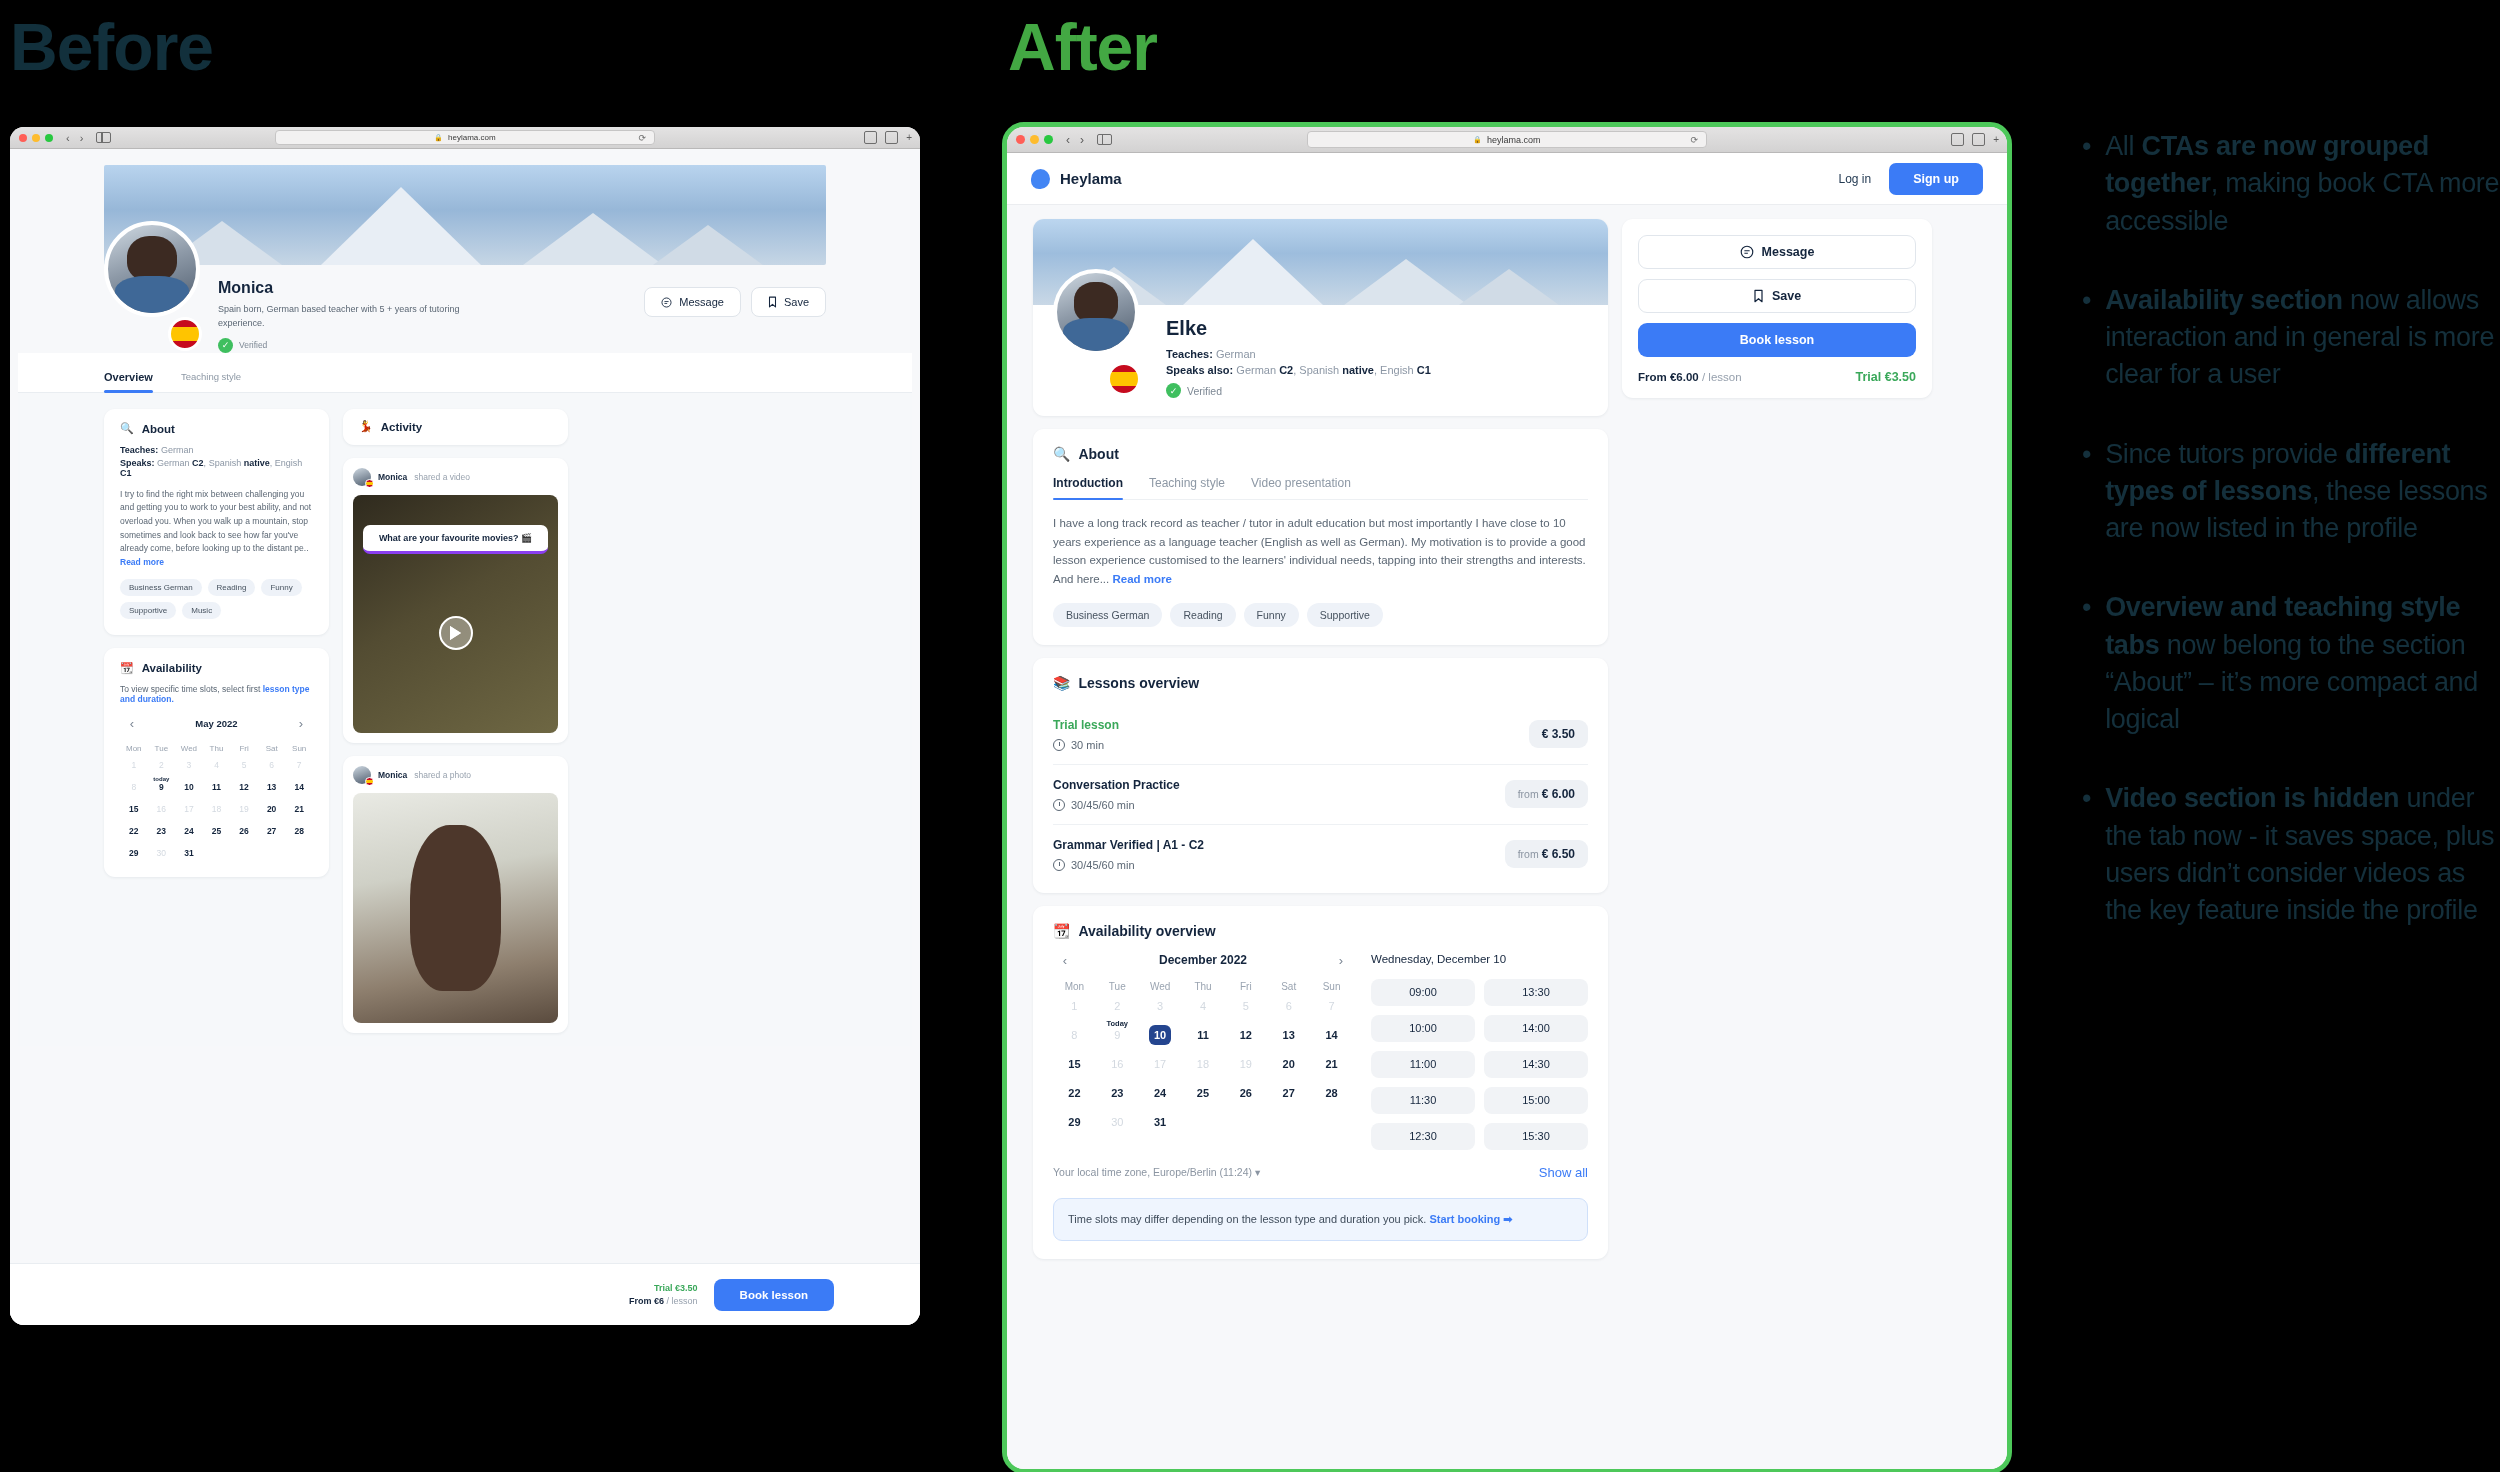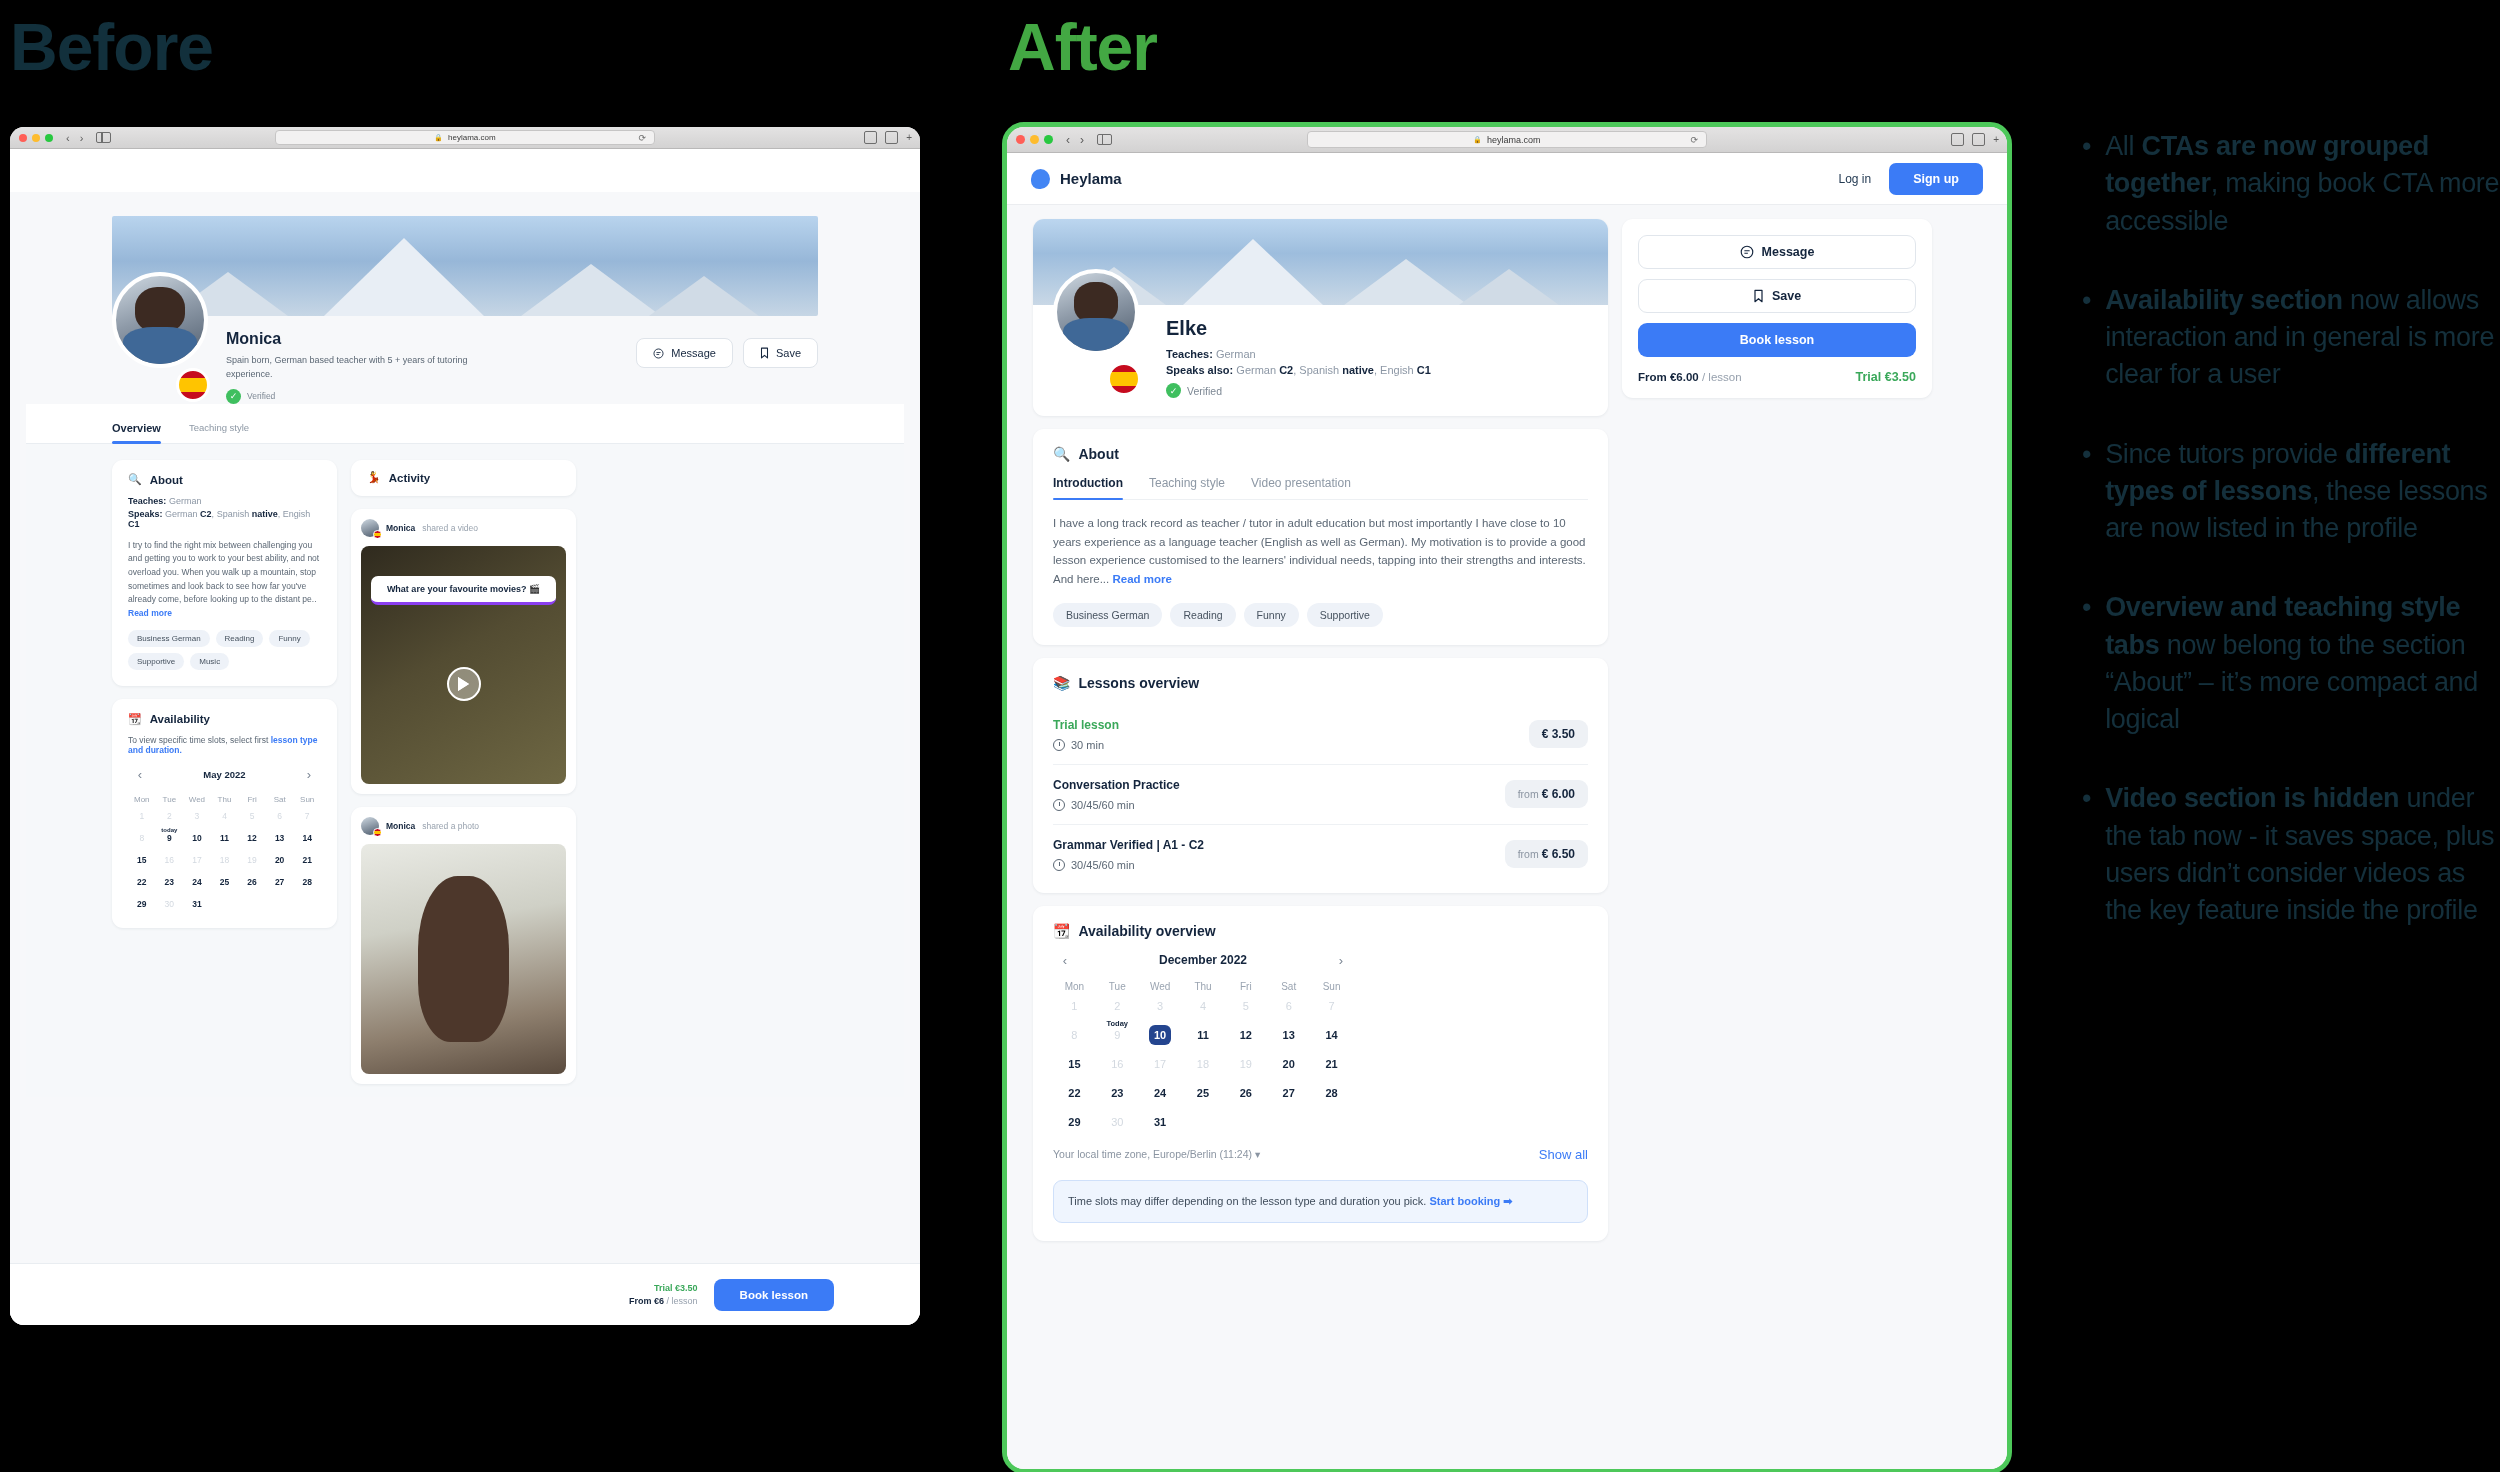--- a/index.html
+++ b/index.html
@@ -285,21 +285,21 @@
   .tz { font-size: 10.5px; color: #8b95a2; }
   .showall { font-size: 13px; color: #3b7bf6; font-weight: 400; cursor: pointer; }
   .notice {
     margin-top: 18px; background: #eff5fe; border: 1px solid #cfe0fa;
     border-radius: 9px; padding: 12px 14px;
     font-size: 11px; color: #3f4c5b; line-height: 1.55;
   }
   .notice a { color: #3b7bf6; font-weight: 600; cursor: pointer; }
 
   
-  .before .page { padding: 16px; margin-top: 43px; }
+  .before .page { padding: 8px; }
   .before-hero { height: 100px; margin: 8px 86px 0 86px; border-radius: 2px;
     background: linear-gradient(180deg,#b9d4ee 0%, #97b7d8 45%, #c6d6e5 100%);
     position: relative; overflow: hidden; }
   .before-profile { display: flex; padding: 0 86px 0 86px; position: relative; }
   .before .avatar-wrap { margin-top: -44px; }
   .before .avatar { width: 96px; height: 96px; }
   .before-actions { margin-left: auto; display: flex; gap: 10px; padding-top: 22px; }
   .ghost-btn {
     border: 1px solid #dfe4ea; background:#fff; border-radius: 8px;
     height: 30px; padding: 0 16px; display:flex; align-items:center; gap:7px;
@@ -817,20 +817,35 @@
                         <div class="day"><span>24</span></div>
                         <div class="day"><span>25</span></div>
                         <div class="day"><span>26</span></div>
                         <div class="day"><span>27</span></div>
                         <div class="day"><span>28</span></div>
                         <div class="day"><span>29</span></div>
                         <div class="day dim"><span>30</span></div>
                         <div class="day"><span>31</span></div>
                       </div>
                 </div>
+                <div class="slots-col">
+                  <div class="slots-date">Wednesday, December 10</div>
+                  <div class="slots-grid" id="slot-grid">
+                        <div class="slot">09:00</div>
+                        <div class="slot">13:30</div>
+                        <div class="slot">10:00</div>
+                        <div class="slot">14:00</div>
+                        <div class="slot">11:00</div>
+                        <div class="slot">14:30</div>
+                        <div class="slot">11:30</div>
+                        <div class="slot">15:00</div>
+                        <div class="slot">12:30</div>
+                        <div class="slot">15:30</div>
+                      </div>
+                </div>
               </div>
               <div class="cal-footer">
                 <span class="tz">
                   <span>Your local time zone, Europe/Berlin (11:24)</span>
                   <span>▾</span>
                 </span>
                 <span class="showall">Show all</span>
               </div>
               <div class="notice">
                 <span>Time slots may differ depending on the lesson type and duration you pick. </span><a><span>Start booking</span> <span>➡</span></a>

